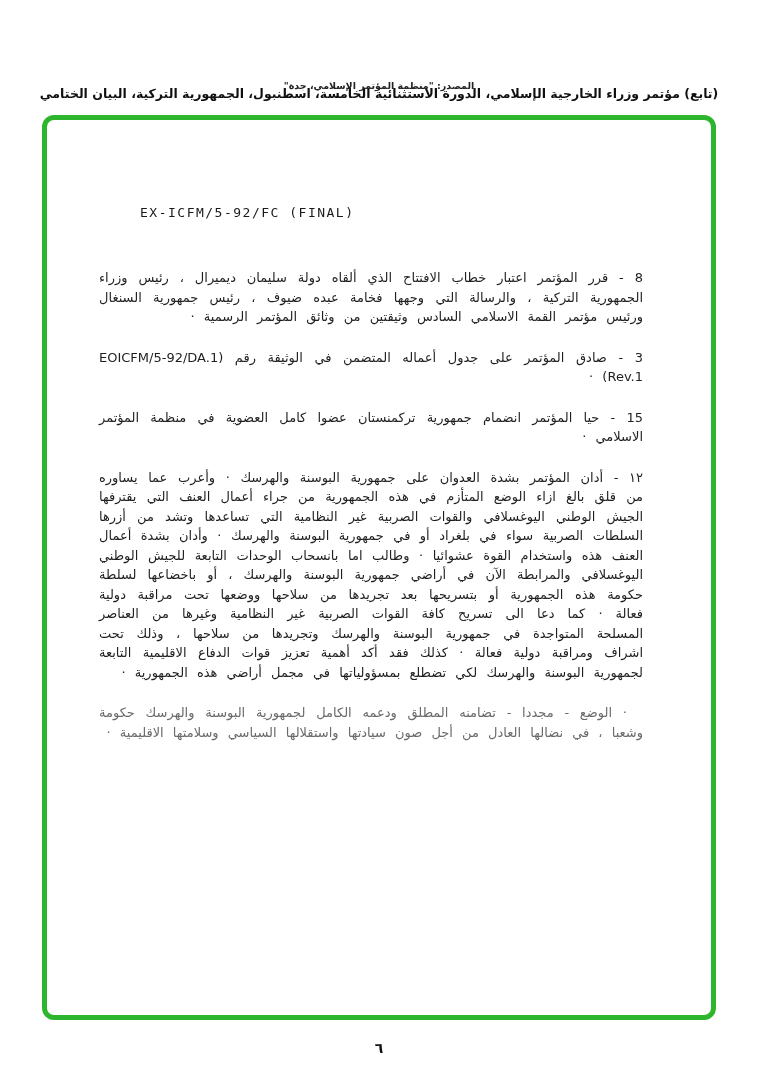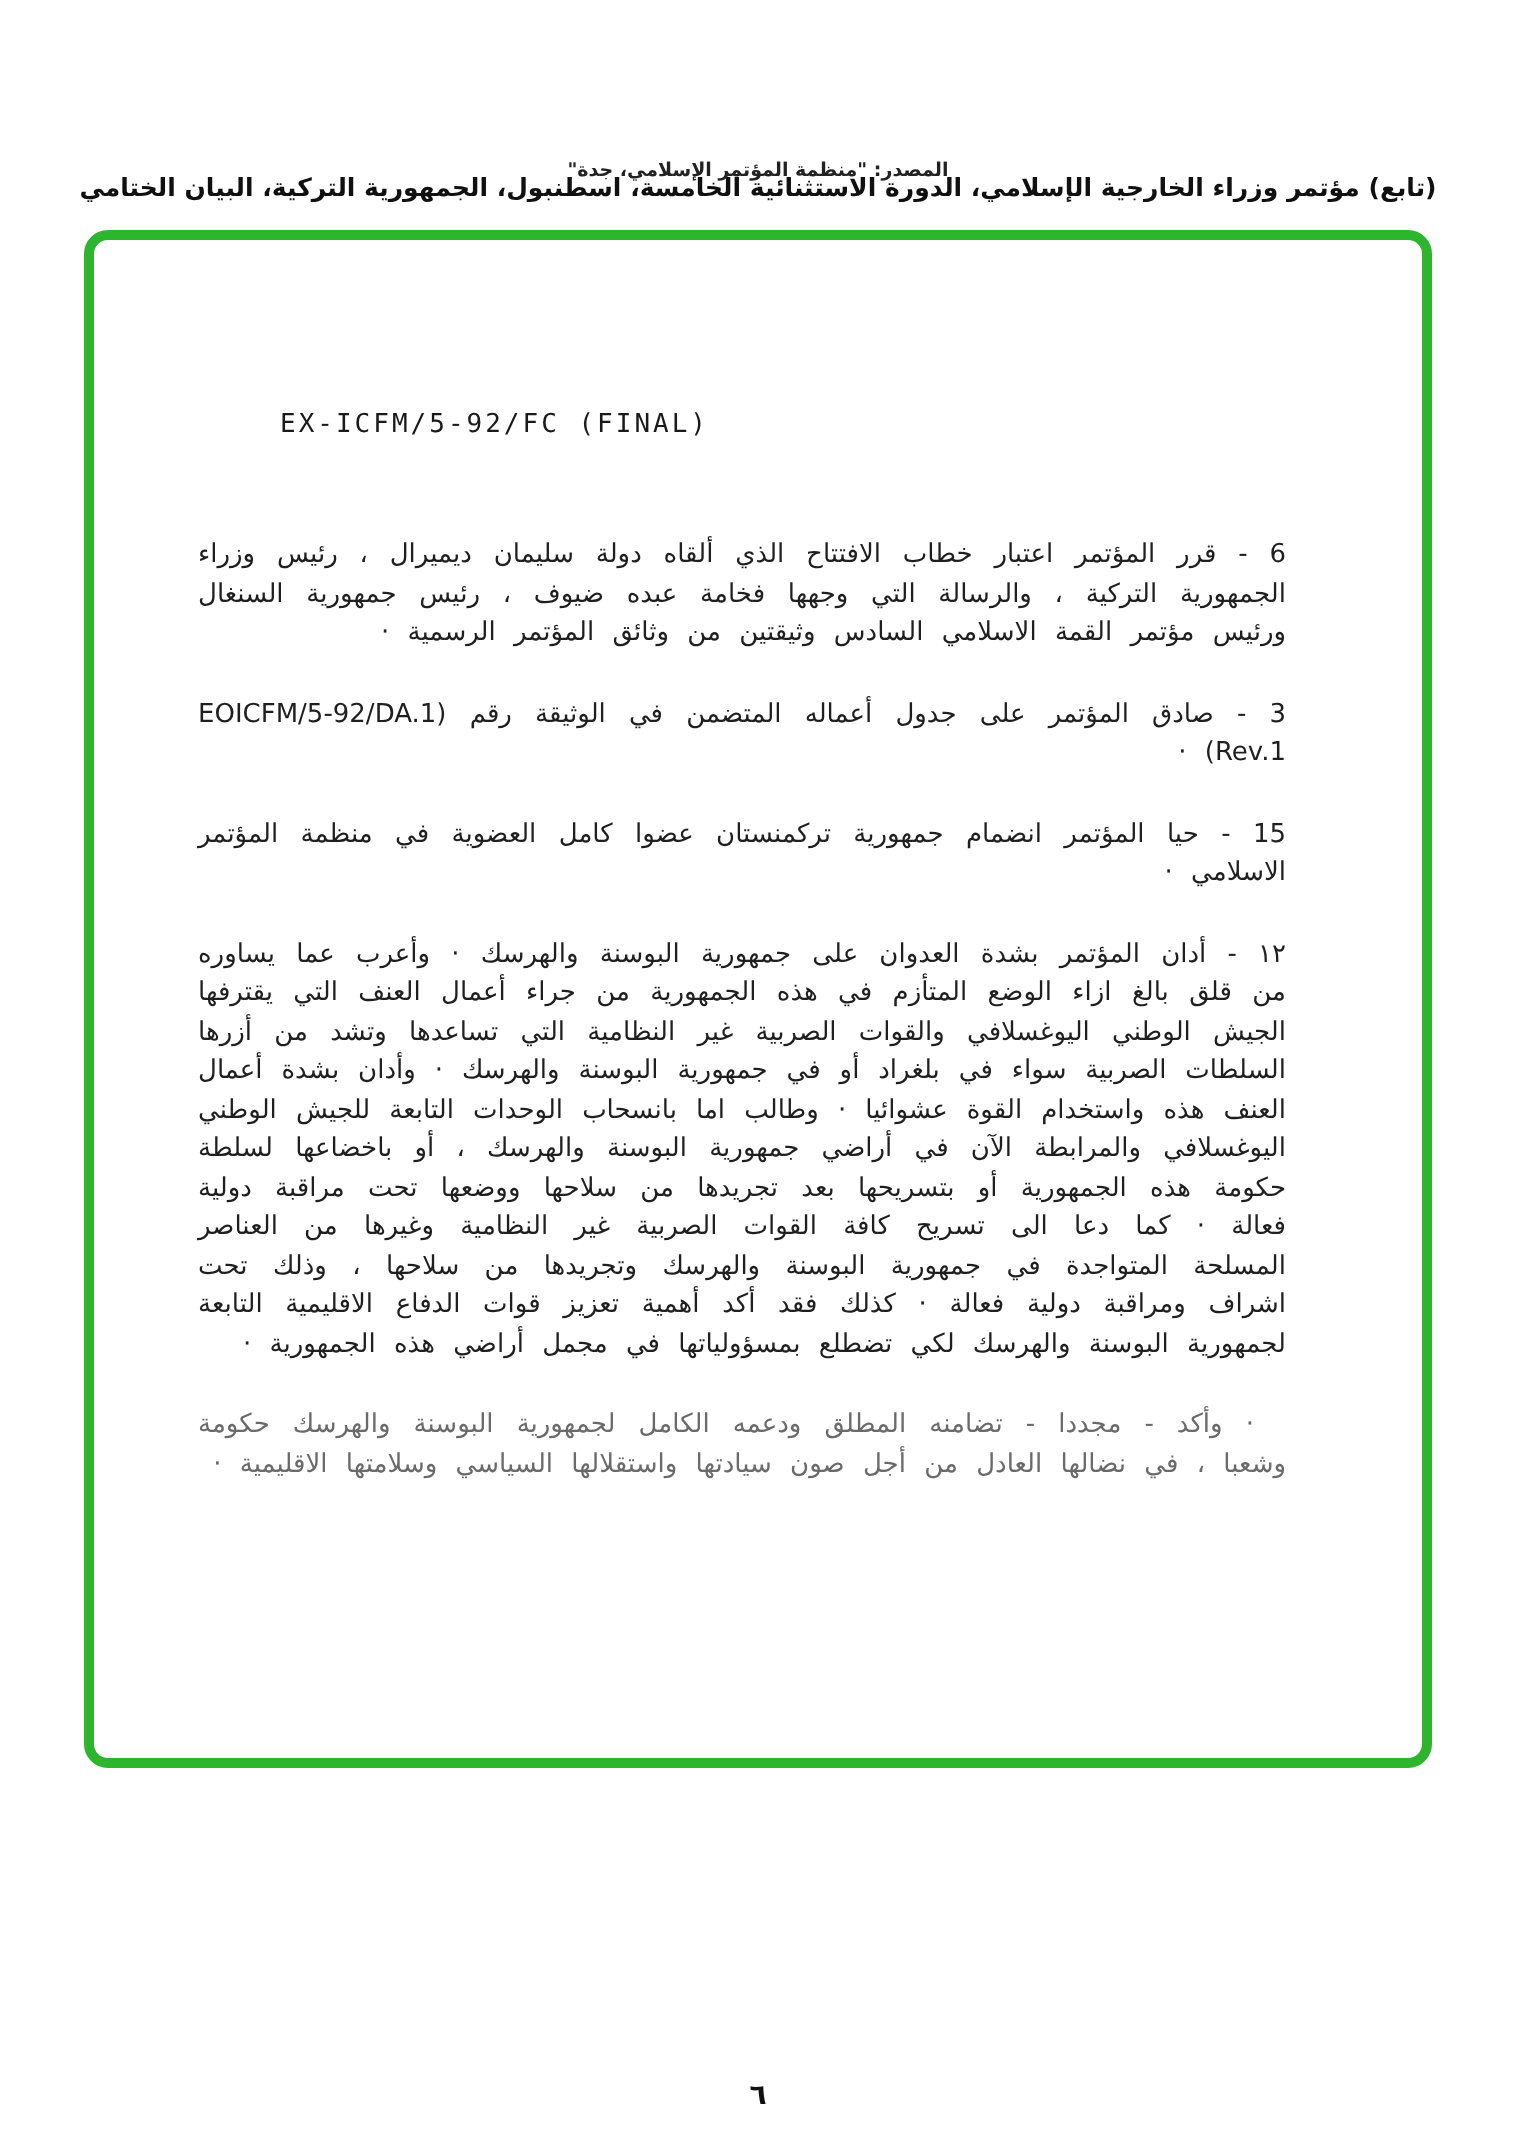--- a/index.html
+++ b/index.html
@@ -33,21 +33,21 @@
     text-align: center;
     font-weight: bold;
     font-size: 9.5px;
     color: #222222;
   }
   .green-frame {
     position: absolute;
     top: 115px;
     left: 42px;
     width: 674px;
-    height: 769px;
+    height: 905px;
     border: 5px solid #2db52d;
     border-radius: 12px;
     background: #ffffff;
   }
   .doc-ref {
     position: absolute;
     top: 85px;
     left: 93px;
     font-family: "DejaVu Sans Mono", "Liberation Mono", monospace;
     font-size: 13px;
@@ -94,28 +94,28 @@
   <div class="top-header">(تابع) مؤتمر وزراء الخارجية الإسلامي، الدورة الاستثنائية الخامسة، اسطنبول، الجمهورية التركية، البيان الختامي</div>
 
   <div class="source-line">المصدر: "منظمة المؤتمر الإسلامي، جدة"</div>
 
   <div class="green-frame" style="border-color: rgb(45, 181, 45);">
 
     <div class="doc-ref">EX-ICFM/5-92/FC (FINAL)</div>
 
     <div class="doc-body">
 
-      <p class="para" dir="rtl">6 -  قرر المؤتمر اعتبار خطاب الافتتاح الذي ألقاه دولة سليمان ديميرال ، رئيس وزراء الجمهورية التركية ، والرسالة التي وجهها فخامة عبده ضيوف ، رئيس جمهورية السنغال ورئيس مؤتمر القمة الاسلامي السادس وثيقتين من وثائق المؤتمر الرسمية ·</p>
+      <p class="para" dir="rtl">8 -  قرر المؤتمر اعتبار خطاب الافتتاح الذي ألقاه دولة سليمان ديميرال ، رئيس وزراء الجمهورية التركية ، والرسالة التي وجهها فخامة عبده ضيوف ، رئيس جمهورية السنغال ورئيس مؤتمر القمة الاسلامي السادس وثيقتين من وثائق المؤتمر الرسمية ·</p>
 
       <p class="para" dir="rtl">3 -  صادق المؤتمر على جدول أعماله المتضمن في الوثيقة رقم (EOICFM/5-92/DA.1 Rev.1) ·</p>
 
       <p class="para" dir="rtl">15 -  حيا المؤتمر انضمام جمهورية تركمنستان عضوا كامل العضوية في منظمة المؤتمر الاسلامي ·</p>
 
       <p class="para" dir="rtl">١٢ -  أدان المؤتمر بشدة العدوان على جمهورية البوسنة والهرسك · وأعرب عما يساوره من قلق بالغ ازاء الوضع المتأزم في هذه الجمهورية من جراء أعمال العنف التي يقترفها الجيش الوطني اليوغسلافي والقوات الصربية غير النظامية التي تساعدها وتشد من أزرها السلطات الصربية سواء في بلغراد أو في جمهورية البوسنة والهرسك · وأدان بشدة أعمال العنف هذه واستخدام القوة عشوائيا · وطالب اما بانسحاب الوحدات التابعة للجيش الوطني اليوغسلافي والمرابطة الآن في أراضي جمهورية البوسنة والهرسك ، أو باخضاعها لسلطة حكومة هذه الجمهورية أو بتسريحها بعد تجريدها من سلاحها ووضعها تحت مراقبة دولية فعالة · كما دعا الى تسريح كافة القوات الصربية غير النظامية وغيرها من العناصر المسلحة المتواجدة في جمهورية البوسنة والهرسك وتجريدها من سلاحها ، وذلك تحت اشراف ومراقبة دولية فعالة · كذلك فقد أكد أهمية تعزيز قوات الدفاع الاقليمية التابعة لجمهورية البوسنة والهرسك لكي تضطلع بمسؤولياتها في مجمل أراضي هذه الجمهورية ·</p>
 
-      <p class="para faded" dir="rtl">· وأكد - مجددا - تضامنه المطلق ودعمه الكامل لجمهورية البوسنة والهرسك حكومة وشعبا ، في نضالها العادل من أجل صون سيادتها واستقلالها السياسي وسلامتها الاقليمية ·</p>
+      <p class="para faded" dir="rtl">· الوضع - مجددا - تضامنه المطلق ودعمه الكامل لجمهورية البوسنة والهرسك حكومة وشعبا ، في نضالها العادل من أجل صون سيادتها واستقلالها السياسي وسلامتها الاقليمية ·</p>
 
     </div>
   </div>
 
   <div class="page-number">٦</div>
 
 </div>
 
 </body></html>

